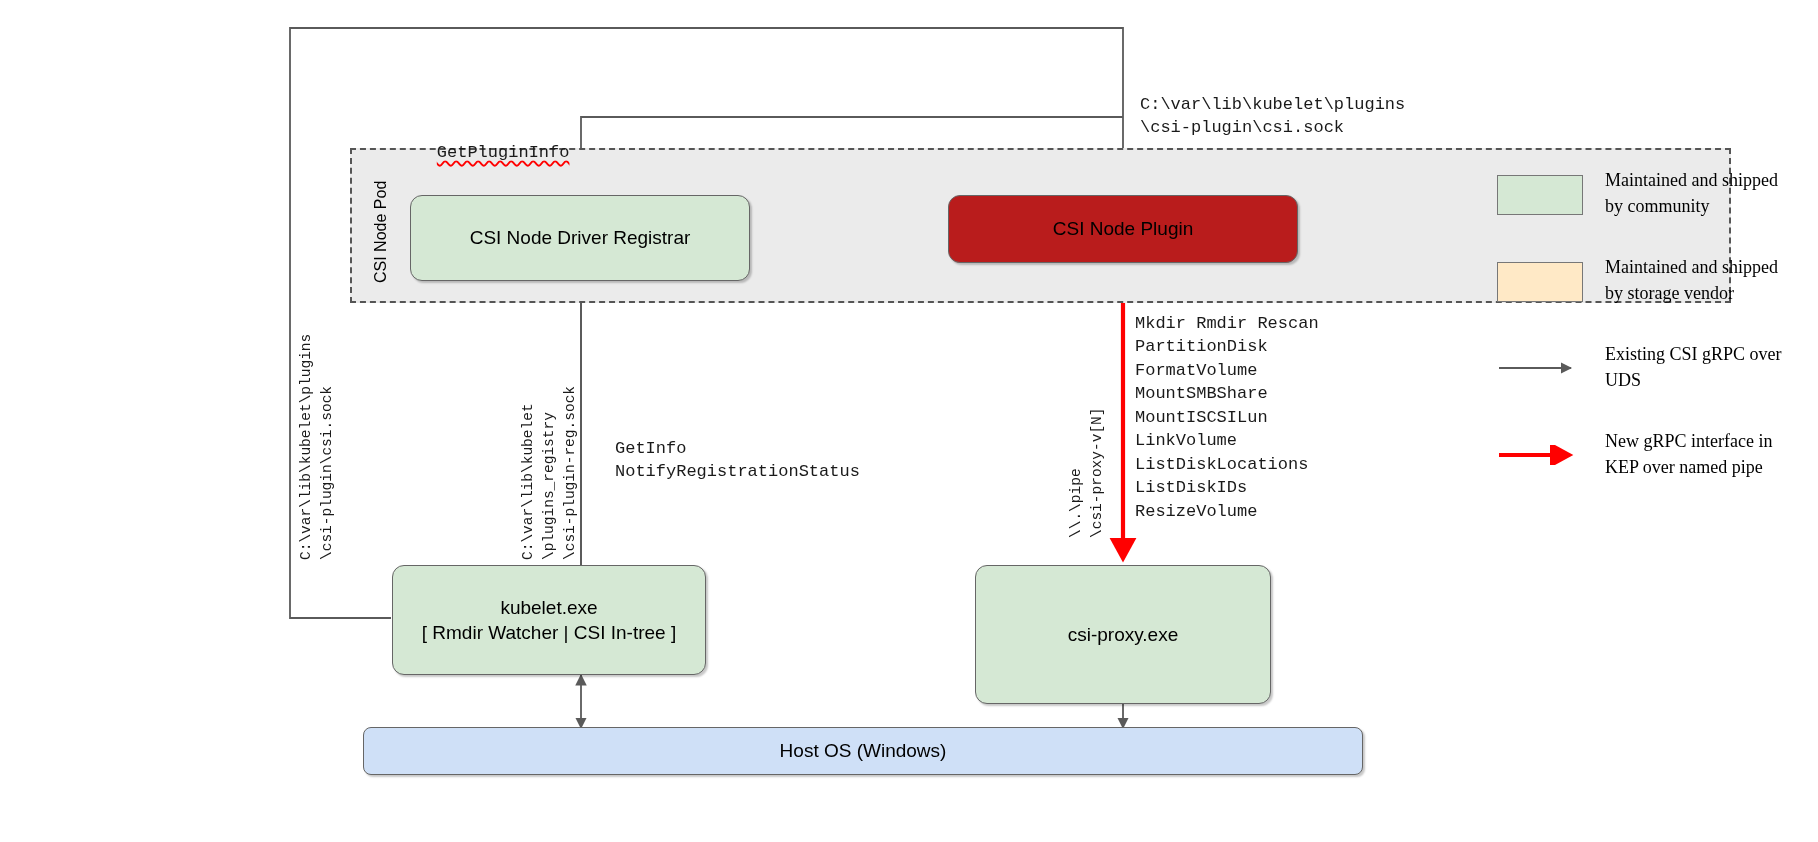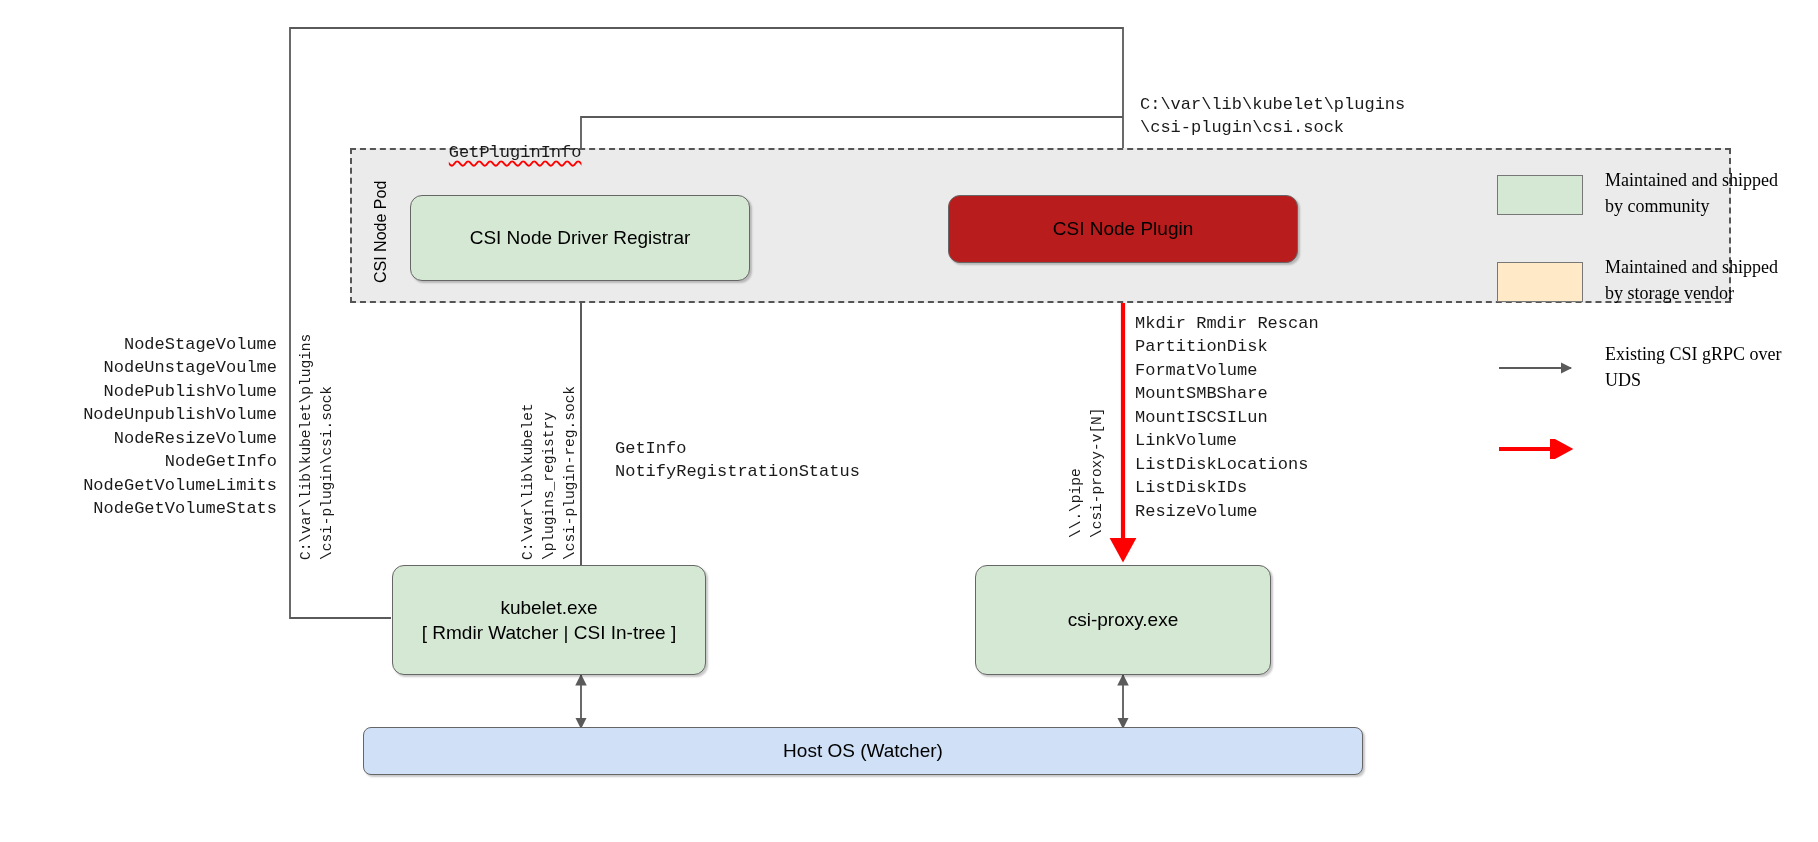--- a/index.html
+++ b/index.html
@@ -174,43 +174,35 @@
 
   <div class="node-box cream" style="left:948px; top:195px; width:350px; height:68px;">
     <span>CSI Node Plugin</span>
   </div>
 
   <div class="node-box green" style="left:392px; top:565px; width:314px; height:110px;text-align:right;">
     <span>kubelet.exe</span>
     <span>[ Rmdir Watcher | CSI In-tree ]</span>
   </div>
 
-  <div class="node-box green" style="left:975px; top:565px; width:296px; height:110px;">
+  <div class="node-box green" style="left:975px; top:565px; width:296px; height:139px;">
     <span>csi-proxy.exe</span>
   </div>
 
   <div class="node-box blue" style="left:363px; top:727px; width:1000px; height:48px; border-radius:8px;">
-    <span>Host OS (Watcher)</span>
-  </div>
-
-  <div class="mono" style="left:408px; top:118px;">
+    <span>Host OS (Windows)</span>
+  </div>
+
+  <div class="mono" style="left:396px; top:118px;">
     <span class="spell">GetPluginInfo</span>
   </div>
 
   <div class="mono" style="left:1140px; top:93px;">C:\var\lib\kubelet\plugins
 \csi-plugin\csi.sock</div>
 
-  <div class="mono mono-right" style="left:0px; top:333px; width:277px;">NodeStageVolume
-NodeUnstageVoulme
-NodePublishVolume
-NodeUnpublishVolume
-NodeResizeVolume
-NodeGetInfo
-NodeGetVolumeLimits
-NodeGetVolumeStats</div>
 
   <div class="rot" style="left:296px; top:560px;">C:\var\lib\kubelet\plugins
 \csi-plugin\csi.sock</div>
 
   <div class="rot" style="left:518px; top:560px;">C:\var\lib\kubelet
 \plugins_registry
 \csi-plugin-reg.sock</div>
 
   <div class="mono" style="left:605px; top:437px;margin-left:10px;">GetInfo
 NotifyRegistrationStatus</div>
@@ -258,17 +250,18 @@
       <div class="legend-arrowcell">
         <svg width="86" height="20" viewBox="0 0 86 20">
           <defs>
             <marker id="lg-red" viewBox="0 0 12 12" refX="9" refY="6" markerWidth="6.5" markerHeight="6.5" orient="auto-start-reverse">
               <path d="M0,0 L11,6 L0,12 z" fill="#ff0000"></path>
             </marker>
           </defs>
           <path d="M2,10 L72,10" stroke="#ff0000" stroke-width="4" fill="none" marker-end="url(#lg-red)"></path>
         </svg>
       </div>
+      <div class="legend-text">New gRPC interface in KEP over named pipe</div>
     </div>
 
   </div>
 
 </div>
 
 </body></html>

